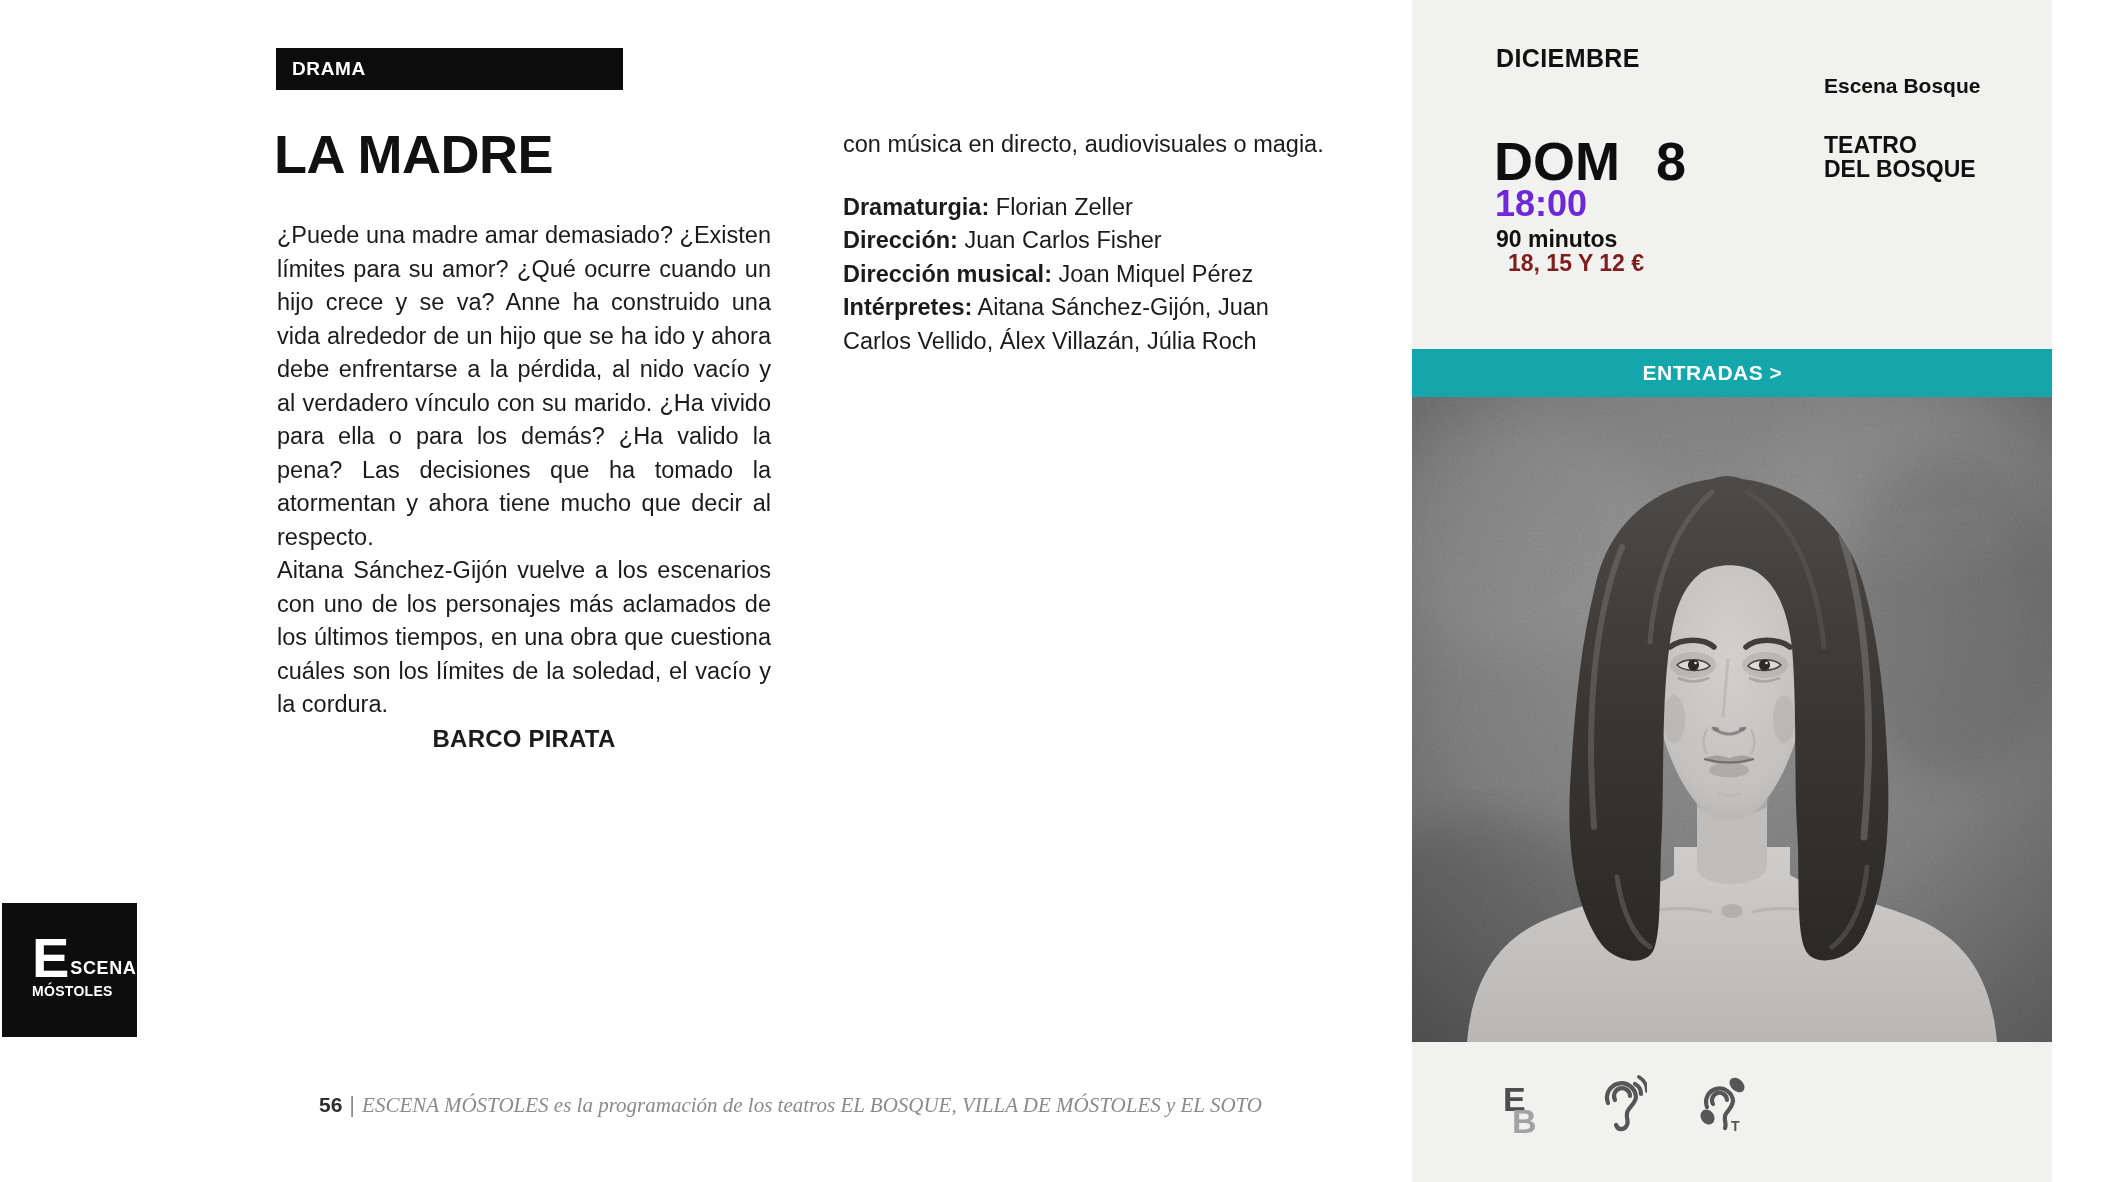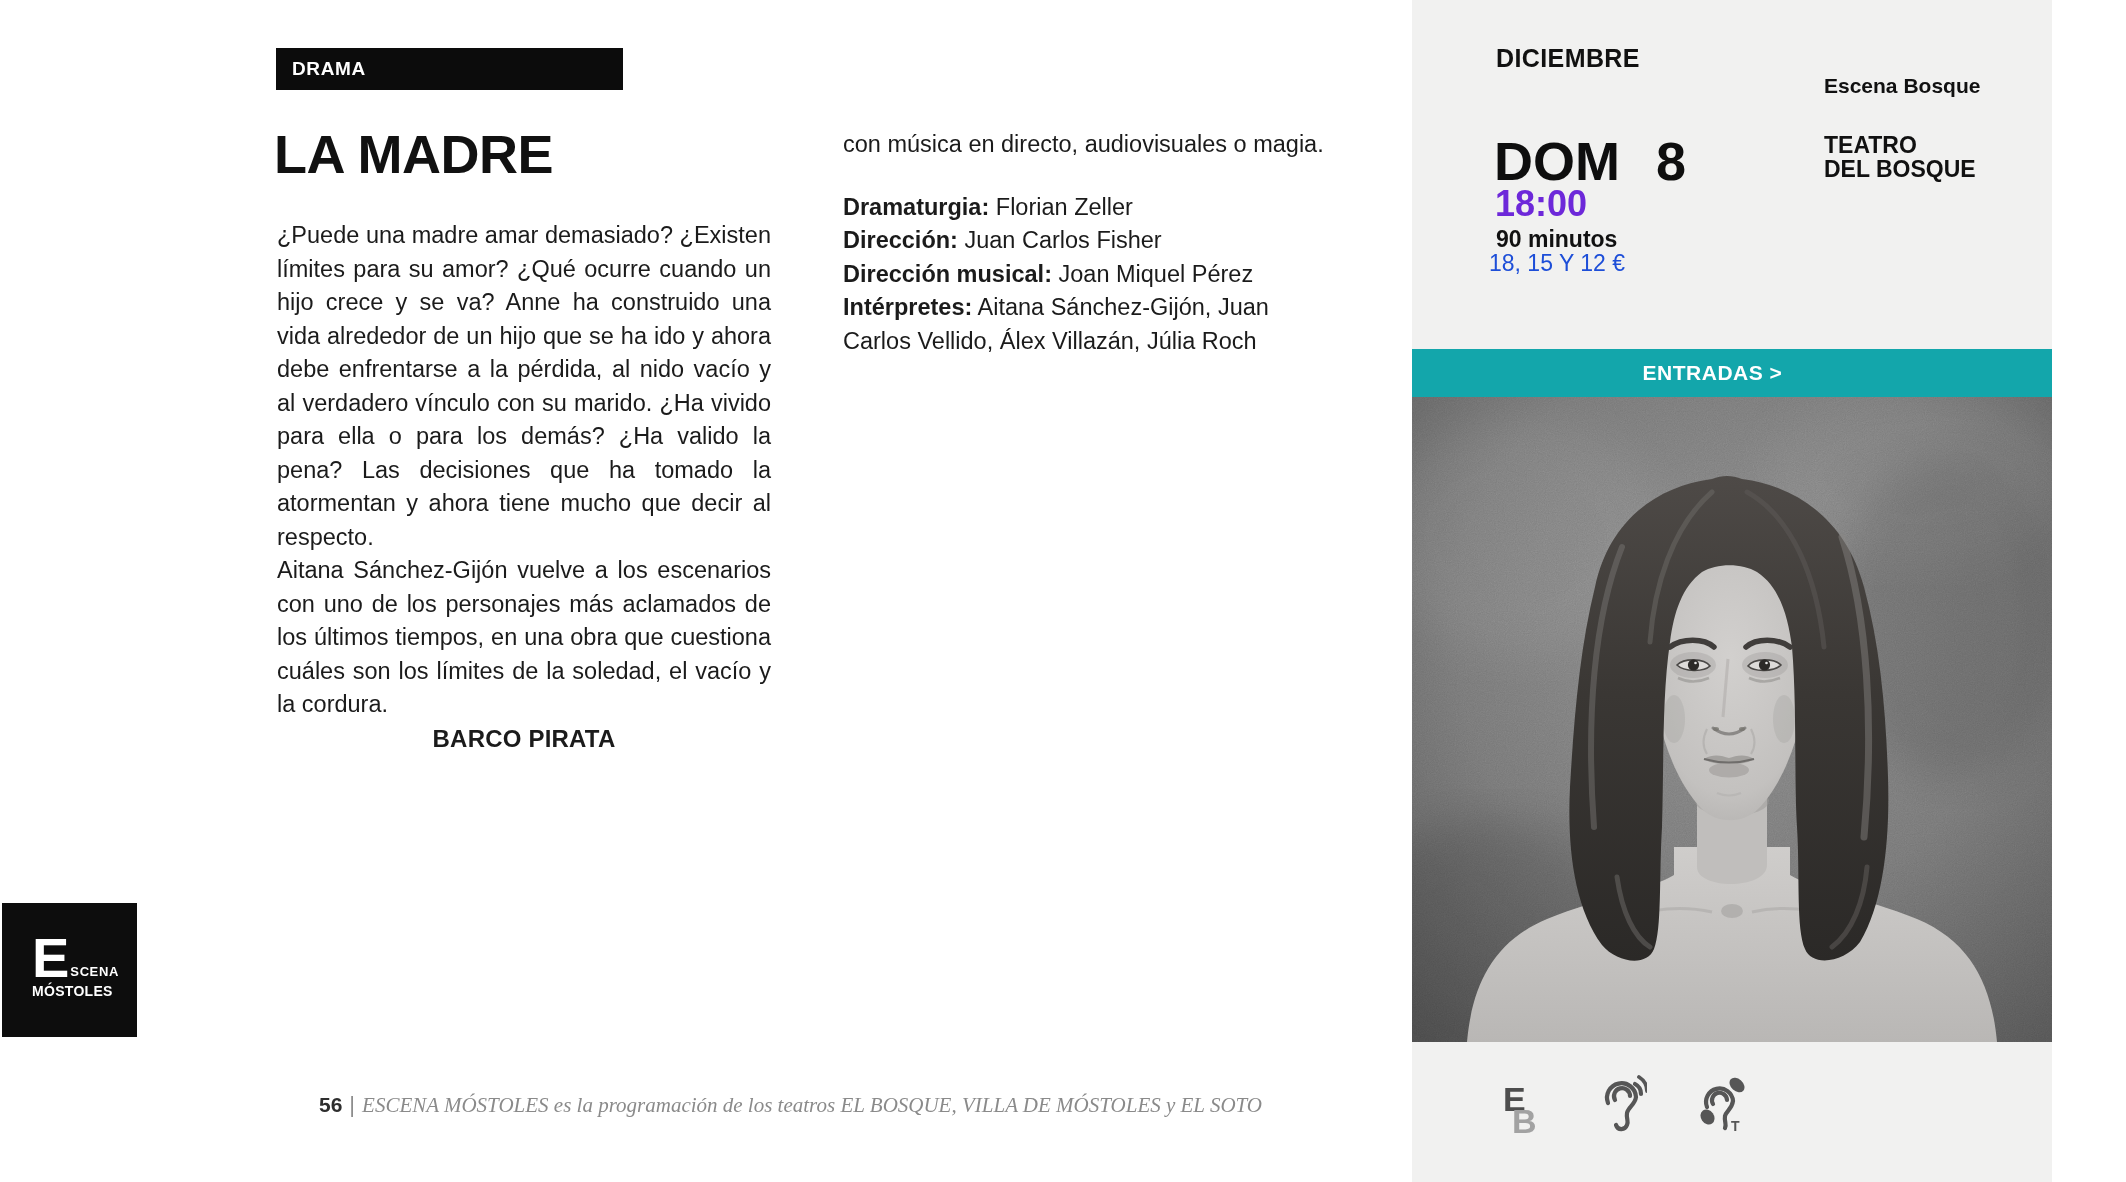--- a/index.html
+++ b/index.html
@@ -46,32 +46,32 @@
     font-family:"Liberation Serif",serif;font-style:italic;font-size:21px;color:#8a8a8a;
   }
 
   
   .logo-box{
     left:2px;top:903px;width:135px;height:134px;background:#0d0d0d;color:#fff;
     box-sizing:border-box;padding:33px 0 0 30px;
   }
   .logo-row{display:flex;align-items:flex-end;}
   .logo-e{font-size:56px;font-weight:bold;line-height:.78;letter-spacing:-1px;}
-  .logo-scena{font-size:13px;font-weight:bold;letter-spacing:.6px;margin-left:2px;margin-bottom:1px;}
+  .logo-scena{font-size:18px;font-weight:bold;letter-spacing:.6px;margin-left:2px;margin-bottom:1px;}
   .logo-mostoles{font-size:14px;font-weight:bold;letter-spacing:.3px;margin-top:3px;}
 
   
   .panel{left:1412px;top:0;width:640px;height:1182px;background:#f1f1f0;}
   .panel .month{left:84px;top:44px;font-size:25px;font-weight:bold;letter-spacing:.4px;color:#111;}
   .panel .venue-short{left:412px;top:58px;font-size:21px;font-weight:bold;color:#111;margin-top:16px;}
   .panel .daydate{left:82px;top:134px;font-size:54px;font-weight:bold;color:#0e0e0e;line-height:1;}
   .panel .daydate .date{margin-left:36px;}
   .panel .time{left:83px;top:186px;font-size:36px;font-weight:bold;line-height:1;color:#6d28d9;}
   .panel .duration{left:84px;top:228px;font-size:23px;font-weight:bold;line-height:1;color:#111;}
-  .panel .prices{left:77px;top:252px;font-size:23px;font-weight:normal;line-height:1;color:#1d4ed8;}
+  .panel .prices{left:96px;top:252px;font-size:23px;font-weight:bold;line-height:1;color:#7f1d1d;}
   .panel .venue{left:412px;top:133px;font-size:23px;font-weight:bold;line-height:24px;color:#111;}
   .tickets-bar{
     left:0;top:349px;width:640px;height:48px;background:#13a6ab;cursor:pointer;
     display:flex;align-items:center;justify-content:center;box-sizing:border-box;padding-right:39px;
   }
   .tickets-bar span{color:#fff;font-weight:bold;font-size:21px;letter-spacing:.5px;}
   .photo{left:0;top:397px;width:640px;height:645px;display:block;}
 </style>
 </head>
 <body>

